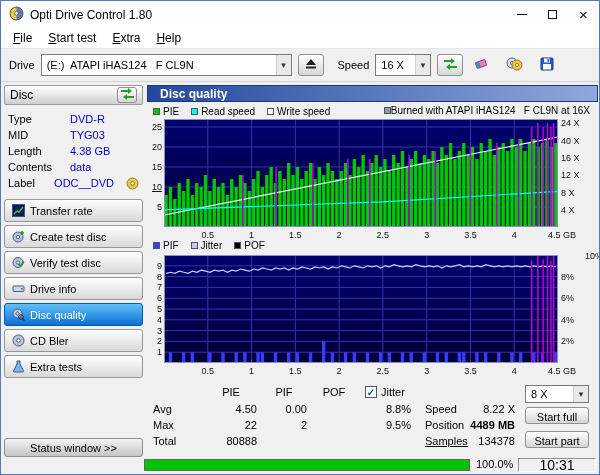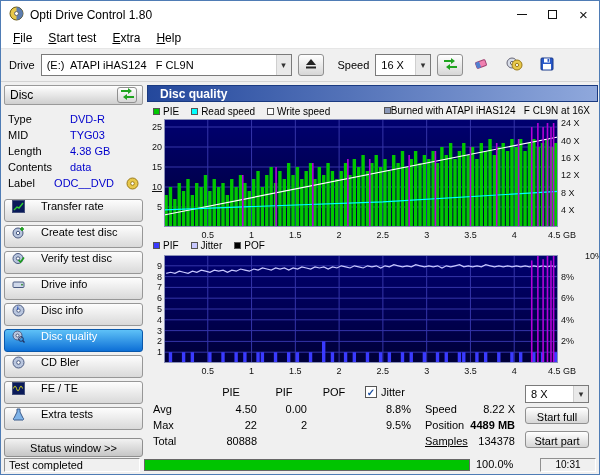--- a/index.html
+++ b/index.html
@@ -44,21 +44,21 @@
                  background:linear-gradient(#ffffff,#cfcfcf); border:1px solid #9a9a9a;
                  border-radius:2px; font-size:12px; }
   .disc-header .hbtn { margin-left:auto; width:20px; height:16px; display:flex;
                        align-items:center; justify-content:center; }
   #disc-fields { margin-top:6px; }
   .field { display:flex; align-items:center; height:16px; padding:0 4px; font-size:11px;gap:12px; }
   .flabel { width:50px; }
   .fvalue { color:#0000cc; }
   .ficon { margin-left:auto; display:flex; }
   #side-buttons { margin-top:8px; }
-  .side-btn { height:23px; display:flex; gap:16px; padding-left:6px;
+  .side-btn { height:23px; display:flex; align-items:center; gap:5px; padding-left:6px;
               margin-bottom:3px; font-size:11px; background:linear-gradient(#fdfdfd,#d9d9d9);
               border:1px solid #979797; border-radius:3px; }
   .side-btn.sel { background:linear-gradient(#5ec1f7,#0d6fd6); border-color:#0a58ab; color:#fff; }
   .side-btn .sicon { display:flex; width:14px; justify-content:center; }
   .status-win-btn { position:absolute; bottom:0; left:0; width:100%; height:19px;
                     background:linear-gradient(#f2f2f2,#c6c6c6); border:1px solid #8f8f8f;
                     border-radius:3px; display:flex; align-items:center; justify-content:center;
                     font-size:11px; }
 
   
@@ -91,22 +91,22 @@
 
   
   .statusbar { position:absolute; left:1px; right:1px; bottom:1px; height:16px; background:#f0f0f0; }
   .sunken { border:1px solid; border-color:#909090 #ffffff #ffffff #909090; }
   .sb-status { position:absolute; left:2px; top:1px; width:136px; height:14px;
                padding-left:4px; line-height:12px; font-size:11px; }
   .sb-progress { position:absolute; left:142px; top:2px; width:326px; height:12px;
                  border:1px solid #666; background:#e8e8e8; }
   #sb-fill { height:100%; background:#00c400; }
   .sb-pct { position:absolute; left:474px; top:1px; font-size:11px; }
-  .sb-time { position:absolute; right:2px; top:1px; width:56px; height:14px;
-             text-align:center; line-height:12px; font-size:10px; }
+  .sb-time { position:absolute; right:2px; top:1px; width:78px; height:14px;
+             text-align:center; line-height:12px; font-size:14px; }
 </style>
 </head>
 <body>
 
 <div id="window">
 
   <div class="titlebar">
     <span><svg width="15" height="15">
           <circle cx="7.5" cy="7.5" r="6.5" fill="#e8c84a" stroke="#6a5a10"></circle>
           <path d="M7.5 1 a6.5 6.5 0 0 1 0 13" fill="#3a6ac8" opacity="0.8"></path>
@@ -252,58 +252,39 @@
         </div>
         <div class="side-btn">
           <span class="sicon">
             <svg width="13" height="13" viewBox="0 0 13 13">
               <rect x="1" y="4" width="11" height="5.5" rx="1" fill="#cfd8ea" stroke="#4a5a80"></rect>
               <circle cx="10" cy="6.7" r="0.9" fill="#2a8a2a"></circle>
             </svg>
           </span>
           <span>Drive info</span>
         </div>
-        <div class="side-btn">
-          <span class="sicon">
-            <svg width="13" height="13" viewBox="0 0 13 13">
-              <circle cx="6.5" cy="6.5" r="5.5" fill="#b9c6de" stroke="#4a5a80"></circle>
-              <circle cx="6.5" cy="6.5" r="1.7" fill="#fff" stroke="#4a5a80"></circle>
-              <text x="5" y="5.5" font-size="6" fill="#1040c0" font-weight="bold">i</text>
-            </svg>
-          </span>
-          <span>Disc info</span>
-        </div>
         <div class="side-btn sel">
           <span class="sicon">
             <svg width="13" height="13" viewBox="0 0 13 13">
               <circle cx="5.5" cy="5.5" r="4.5" fill="#b9c6de" stroke="#4a5a80"></circle>
               <circle cx="5.5" cy="5.5" r="1.5" fill="#fff" stroke="#4a5a80"></circle>
               <circle cx="9" cy="9" r="2.3" fill="none" stroke="#203060"></circle>
               <path d="M10.6 10.6 L12.5 12.5" stroke="#203060" stroke-width="1.4"></path>
             </svg>
           </span>
           <span>Disc quality</span>
         </div>
         <div class="side-btn">
           <span class="sicon">
             <svg width="13" height="13" viewBox="0 0 13 13">
               <circle cx="6.5" cy="6.5" r="5.5" fill="#b9c6de" stroke="#4a5a80"></circle>
               <circle cx="6.5" cy="6.5" r="1.8" fill="#fff" stroke="#4a5a80"></circle>
             </svg>
           </span>
           <span>CD Bler</span>
-        </div>
-        <div class="side-btn">
-          <span class="sicon">
-            <svg width="13" height="13" viewBox="0 0 13 13">
-              <rect x="0.5" y="0.5" width="12" height="12" fill="#0a1a5a" stroke="#44507a"></rect>
-              <path d="M1.5 6.5 q1.5 -5 3 0 q1.5 5 3 0 q1.5 -5 3 0" stroke="#d0d020" fill="none"></path>
-            </svg>
-          </span>
-          <span>FE / TE</span>
         </div>
         <div class="side-btn">
           <span class="sicon">
             <svg width="13" height="13" viewBox="0 0 13 13">
               <path d="M5 1 h3 v3 l3 6 a1 1 0 0 1 -1 2 h-7 a1 1 0 0 1 -1 -2 l3 -6 z" fill="#7fb3e8" stroke="#3a5a8a"></path>
             </svg>
           </span>
           <span>Extra tests</span>
         </div>
       </div>
@@ -637,21 +618,20 @@
       <div class="sbtn gbtn" style="top:22px;">
         <span>Start full</span>
       </div>
       <div class="sbtn gbtn" style="top:46px;">
         <span>Start part</span>
       </div>
     </div>
   </div>
 
   <div class="statusbar">
-    <div class="sb-status sunken">Test completed</div>
     <div class="sb-progress">
         <div id="sb-fill" style="width: 100%;"></div>
       </div>
     <div class="sb-pct">100.0%</div>
     <div class="sb-time sunken">10:31</div>
   </div>
 
 </div>
 
 </body></html>

